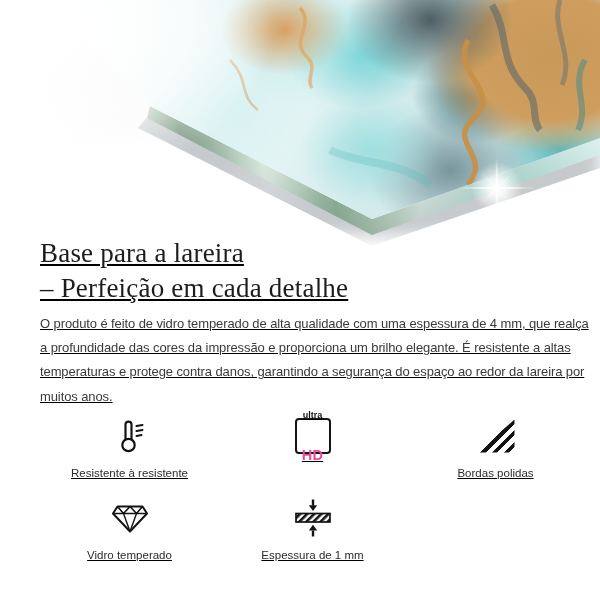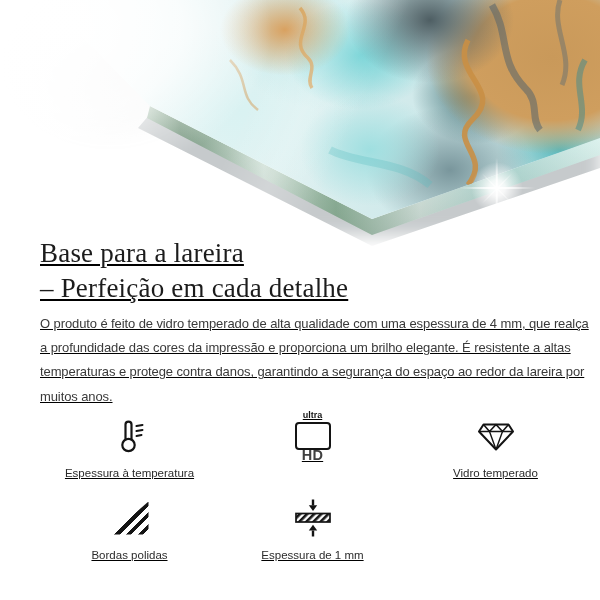--- a/index.html
+++ b/index.html
@@ -61,24 +61,24 @@
   .desc { margin-top:6px; width:552px; height:100px; font-size:13px; line-height:24.2px;
     color:#3a3a3a; letter-spacing:-0.1px; }
 
   
   .features { margin:2px 0 0 -2px; width:549px; display:grid;
     grid-template-columns:repeat(3, 1fr); row-gap:16px; }
   .feature { display:flex; flex-direction:column; align-items:center; }
   .icon-wrap { height:44px; display:flex; align-items:center; justify-content:center; color:#141414; }
   .feature .label { margin-top:9px; font-size:11.5px; line-height:13px; color:#2b2b2b; text-align:center; }
 
-  .uhd { width:36px; height:28px; border:2.6px solid #141414; border-radius:4px;
+  .uhd { width:36px; height:36px; border:2.6px solid #141414; border-radius:4px;
     display:flex; flex-direction:column; align-items:center; justify-content:center; padding-top:1px; }
   .uhd .t1 { font-size:9px;  font-weight:700; line-height:9px;  color:#141414; }
-  .uhd .t2 { font-size:14.5px; font-weight:700; line-height:15px; color:#404040; letter-spacing:.2px;margin-top:28px; }
+  .uhd .t2 { font-size:14.5px; font-weight:700; line-height:15px; color:#ec4899; letter-spacing:.2px;margin-top:28px; }
 
   .stripes { width:38px; height:33px;
     background:repeating-linear-gradient(135deg, #141414 0 3.8px, rgba(0,0,0,0) 3.8px 8.4px);
     clip-path:polygon(0% 100%, 100% 0%, 100% 100%); }
 </style>
 </head>
 <body>
 
 <div class="hero">
   <div class="wall-shade"></div>
@@ -115,50 +115,50 @@
   <div class="features">
 
     <div class="feature">
       <div class="icon-wrap">
         <svg width="40" height="40" viewBox="0 0 40 40" fill="none" stroke="#141414">
           <circle cx="18.5" cy="29" r="6.2" stroke-width="2.2"></circle>
           <path d="M15.5 24.4 L15.5 8.6 A3 3 0 0 1 21.5 8.6 L21.5 24.4" stroke-width="2.2" stroke-linejoin="round"></path>
           <path d="M26.5 10 l6 -1 M26.5 15 l6 -1 M26.5 20 l5 -1" stroke-width="2" stroke-linecap="round"></path>
         </svg>
       </div>
-      <span class="label">Espessura à temperatura</span>
+      <span class="label">Resistente à resistente</span>
     </div>
 
     <div class="feature">
       <div class="icon-wrap">
         <div class="uhd">
           <span class="t1">ultra</span>
           <span class="t2">HD</span>
         </div>
       </div>
     </div>
 
 
     <div class="feature">
       <div class="icon-wrap">
+        <div class="stripes"></div>
+      </div>
+      <span class="label">Bordas polidas</span>
+    </div>
+
+    <div class="feature">
+      <div class="icon-wrap">
         <svg width="40" height="40" viewBox="0 0 40 40" fill="none" stroke="#141414">
           <path d="M7.5 8.5 H32.5 L37 15.5 L20 33.5 L3 15.5 Z" stroke-width="2" stroke-linejoin="round"></path>
           <path d="M3 15.5 H37" stroke-width="1.6"></path>
           <path d="M7.5 8.5 L13.5 15.5 L20 8.5 L26.5 15.5 L32.5 8.5" stroke-width="1.6" stroke-linejoin="round"></path>
           <path d="M13.5 15.5 L20 33.5 M26.5 15.5 L20 33.5" stroke-width="1.4"></path>
         </svg>
       </div>
       <span class="label">Vidro temperado</span>
-    </div>
-
-    <div class="feature">
-      <div class="icon-wrap">
-        <div class="stripes"></div>
-      </div>
-      <span class="label">Bordas polidas</span>
     </div>
 
     <div class="feature">
       <div class="icon-wrap">
         <svg width="40" height="40" viewBox="0 0 40 40">
           <defs>
             <pattern id="hatch" width="5" height="5" patternUnits="userSpaceOnUse" patternTransform="rotate(45)">
               <rect width="5" height="5" fill="#ffffff"></rect>
               <rect width="2.6" height="5" fill="#141414"></rect>
             </pattern>

